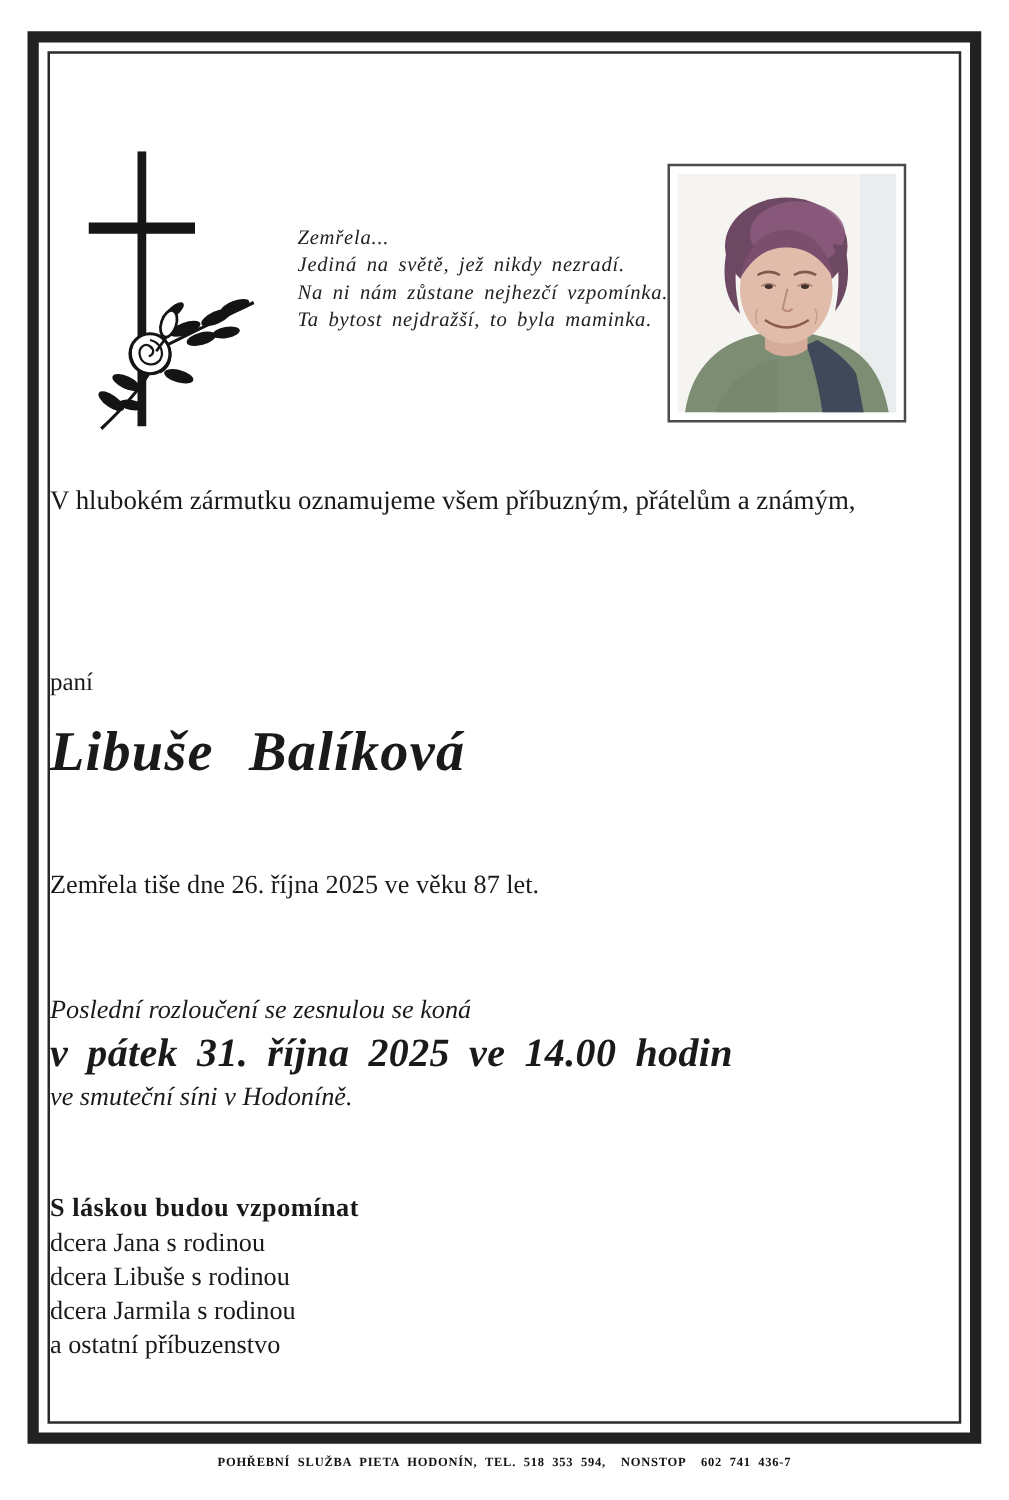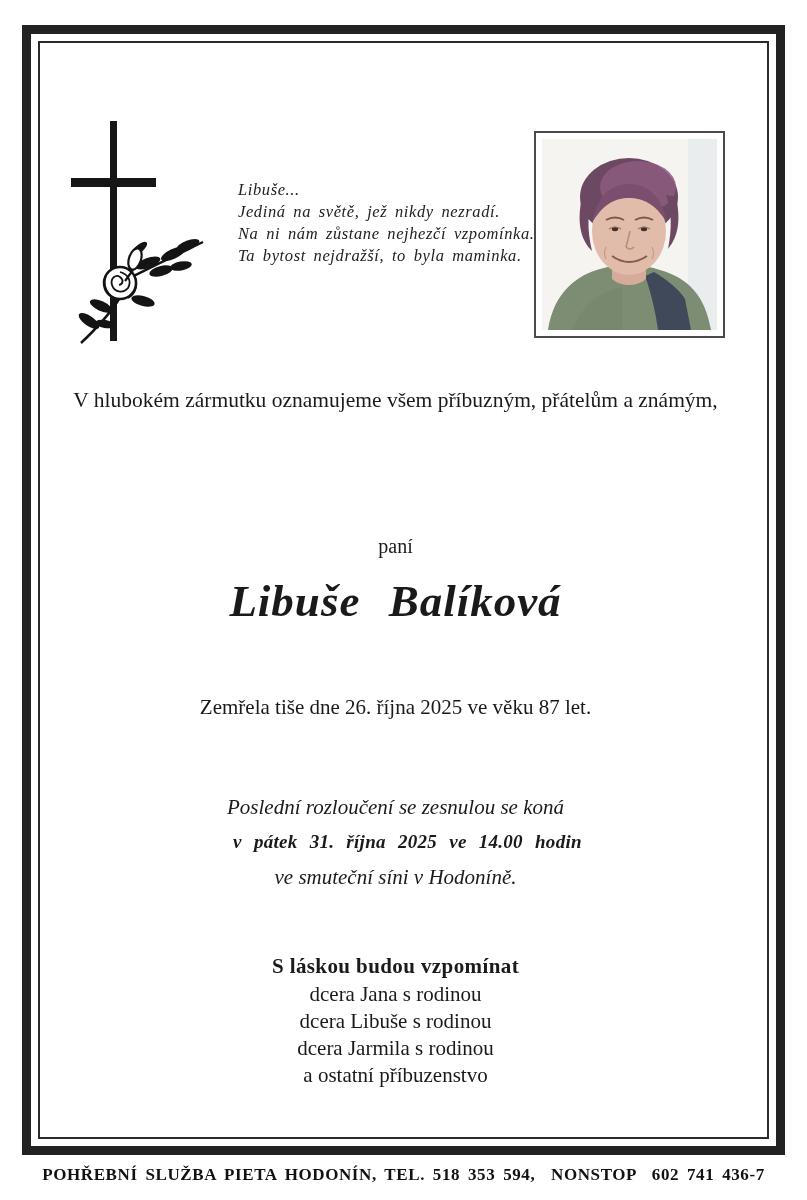--- a/index.html
+++ b/index.html
@@ -21,40 +21,40 @@
   .poem {
     position:absolute; left:198px; top:136px;
     font-style:italic; font-size:16.5px; line-height:22px;
     letter-spacing:0.6px; word-spacing:3px; color:#222;
   }
   .photo-frame {
     position:absolute; left:494px; top:88px;
     border:2px solid #4a4a4a; background:#ffffff; padding:6px;
   }
   .photo-frame svg { display:block; }
-  .centerblock { position:absolute; left:0; right:16px; text-align:center; }
+  .centerblock { position:absolute; left:0; right:16px; text-align:left; }
   .announcement { top:343px; font-size:21.5px; line-height:29px; }
   .salutation   { top:470px; font-size:20px;margin-top:22px; }
   .deceased-name{
     top:528px; font-size:45px; font-weight:bold; font-style:italic;
     word-spacing:16px; letter-spacing:1px; line-height:60px;
   }
   .death-line   { top:652px; font-size:21px; }
   .funeral      { top:748px;font-style:italic; }
   .funeral-intro{ font-size:21px; line-height:32px; }
   .funeral-datetime{
-    font-size:19px; font-weight:bold; line-height:38px;
-    word-spacing:7px; letter-spacing:0.3px;padding-left:24px;
+    font-size:32px; font-weight:bold; line-height:38px;
+    word-spacing:7px; letter-spacing:0.3px;
   }
   .funeral-venue{ font-size:21px; line-height:32px; }
   .mourners     { top:908px; font-size:21px; line-height:27px; }
   .mourners-heading { font-weight:bold; letter-spacing:0.4px; line-height:30px; }
   .footer {
     position:absolute; left:0; right:0; top:1165px; text-align:center;
-    font-size:17px; font-weight:bold; letter-spacing:0.6px;
+    font-size:10px; font-weight:bold; letter-spacing:0.6px;
     word-spacing:3px; white-space:pre; color:#111;
   }
 </style>
 </head>
 <body>
 
 <div class="frame-outer">
   <div class="frame-inner">
 
     <svg class="cross-art" viewBox="0 0 165 228" aria-hidden="true">
@@ -75,21 +75,21 @@
       <path d="M28,222 C45,206 58,191 66,178" stroke="#141414" stroke-width="2.5" fill="none"></path>
       <path d="M67,162 C90,150 115,138 150,121" stroke="#141414" stroke-width="2.5" fill="none"></path>
       <circle cx="67" cy="162" r="16" fill="#ffffff" stroke="#141414" stroke-width="2.5"></circle>
       <path d="M67,151 C75,153 79,160 75,167 C70,173 61,171 59,164 C57,157 63,153 67,156 C71,159 70,163 66,164" fill="none" stroke="#141414" stroke-width="1.8"></path>
       <path d="M53,155 C49,165 55,175 64,178 M81,154 C86,163 83,173 75,177" stroke="#141414" stroke-width="1.6" fill="none"></path>
       <ellipse cx="82" cy="138" rx="6" ry="11" fill="#ffffff" stroke="#141414" stroke-width="2.2" transform="rotate(18 82 138)"></ellipse>
       <path d="M80,149 L72,160" stroke="#141414" stroke-width="2.2"></path>
     </svg>
 
     <div class="poem">
-      <div>Libuše...</div>
+      <div>Zemřela...</div>
       <div>Jediná na světě, jež nikdy nezradí.</div>
       <div>Na ni nám zůstane nejhezčí vzpomínka.</div>
       <div>Ta bytost nejdražší, to byla maminka.</div>
     </div>
 
     <div class="photo-frame">
       <svg width="175" height="191" viewBox="0 0 175 191" aria-hidden="true">
         <rect width="175" height="191" fill="#f6f4f1"></rect>
         <rect x="146" width="29" height="191" fill="#e9edee"></rect>
 

